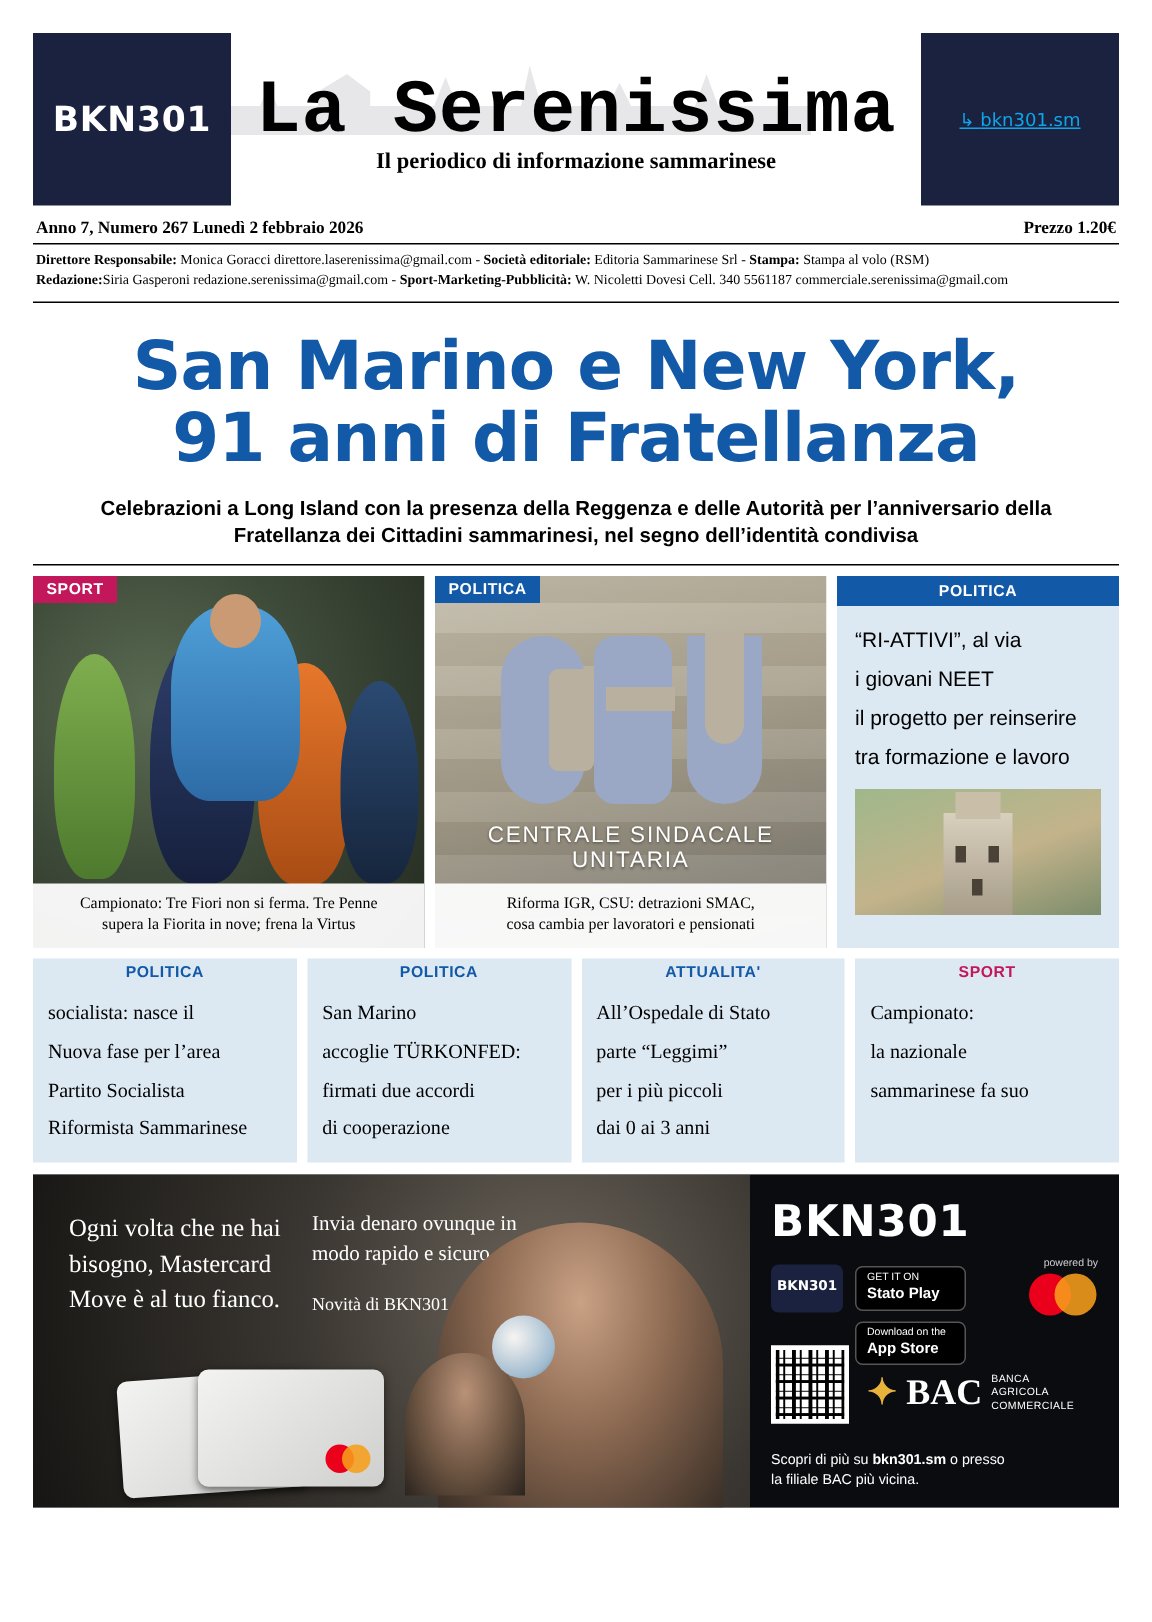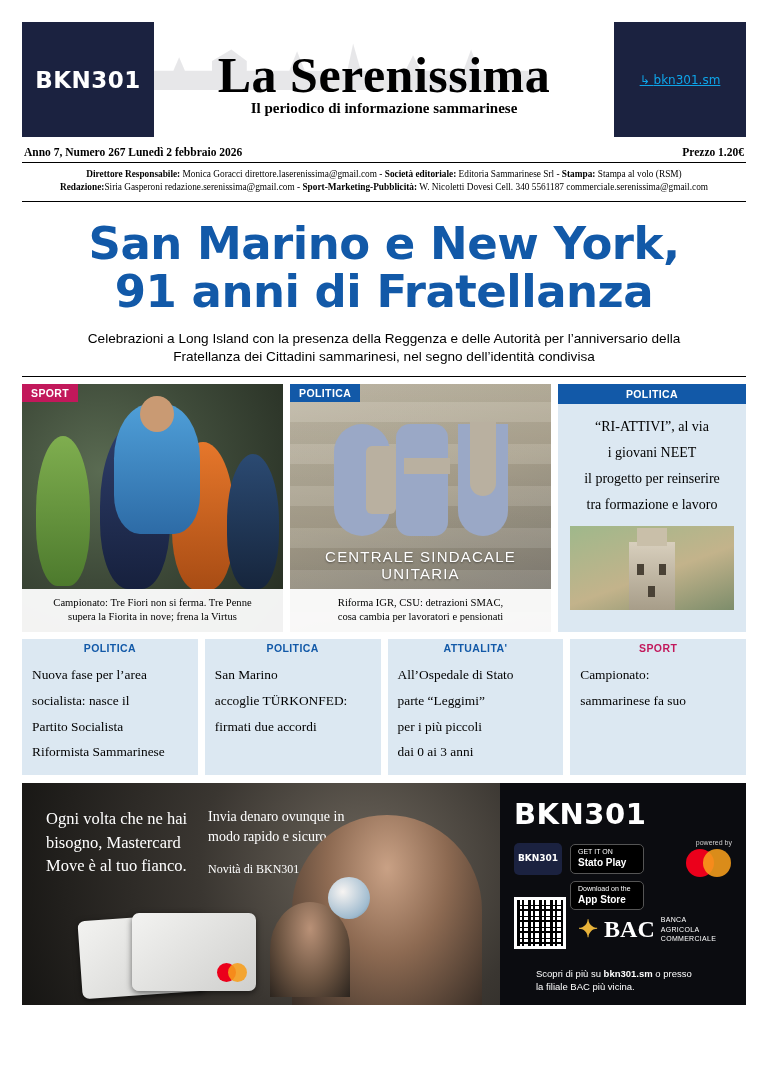--- a/index.html
+++ b/index.html
@@ -46,21 +46,21 @@
     padding-top: 28px;
     overflow: hidden;
   }
   .title-block .skyline {
     position: absolute;
     top: 10px; left: 0; right: 0;
     height: 58px;
     opacity: 0.10;
   }
   .paper-title {
-    font-family: Liberation Serif, serif;
+    font-family: Liberation Mono, monospace;
     font-size: 50px;
     font-weight: bold;
     letter-spacing: 0.5px;
     line-height: 1;
     position: relative;
     z-index: 2;
   }
   .paper-sub {
     font-family: "Liberation Serif", serif;
     font-size: 15px;
@@ -93,42 +93,41 @@
     font-weight: bold;
     font-size: 11.5px;
     padding: 9px 2px 4px 2px;
     border-bottom: 1.6px solid #000;
   }
 
   
   .colophon {
     border-bottom: 1.6px solid #000;
     padding: 5px 2px 6px 2px;
-    text-align: center;
     font-size: 9.3px;
     line-height: 1.45;
     font-family: "Liberation Serif", serif;
   }
   .colophon b { font-weight: bold; }
 
   
   .headline {
     text-align: center;
     color: #1259a8;
     font-family: "DejaVu Sans", sans-serif;
     font-weight: bold;
     font-size: 45px;
     line-height: 1.07;
     letter-spacing: -0.5px;
     padding: 18px 8px 10px 8px;
   }
   .subhead {
     text-align: center;
     font-family: "Liberation Sans", sans-serif;
-    font-weight: normal;
+    font-weight: bold;
     font-size: 13.6px;
     line-height: 1.32;
     padding: 4px 14px 10px 14px;
     border-bottom: 1.6px solid #000;
   }
 
   
   .mid-grid {
     display: flex;
     gap: 7px;
@@ -238,24 +237,23 @@
     left: 0; right: 0; top: 164px;
     text-align: center;
     color: #ffffff;
     font-family: "Liberation Sans", sans-serif;
     font-size: 15px;
     letter-spacing: 1.2px;
     text-shadow: 0 1px 2px rgba(0,0,0,0.45);
   }
   .riattivi-body {
     padding: 10px 12px 0 12px;
-    font-family: Liberation Serif, serif;
+    font-family: Liberation Sans, sans-serif;
     font-size: 14px;
     line-height: 1.85;
-    text-align: center;
   }
   .riattivi-body div { white-space: nowrap; }
   .riattivi-photo {
     margin: 8px 12px 10px 12px;
     height: 84px;
     background: linear-gradient(160deg,#9fb88b 0%, #c3b38b 55%, #7d8d6b 100%);
     position: relative;
     overflow: hidden;
   }
   .tower {
@@ -425,21 +423,21 @@
     color: #ffffff;
   }
   .bac-mark .leaf { color: #e8b33a; }
   .bac-sub {
     font-family: "Liberation Sans", sans-serif; font-size: 7px; line-height: 1.3;
     color: #fff; letter-spacing: 0.3px;
   }
   .ad-foot {
     position: absolute; left: 14px; right: 14px; bottom: 12px;
     font-family: "Liberation Sans", sans-serif; font-size: 9.5px;
-    line-height: 1.4; color: #fff; margin-left: 22px;
+    line-height: 1.4; color: #fff;
   }
   .ad-foot b { font-weight: bold; }
 </style>
 </head>
 <body>
 
 <div class="page">
 
   <div class="masthead">
     <div class="logo-box">
@@ -531,50 +529,52 @@
         </div>
       </div>
     </div>
   </div>
 
   <div class="quad">
 
     <div class="qcol">
       <div class="qtag politica">POLITICA</div>
       <div class="qtext">
+        <div>socialista: nasce il</div>
         <div>Nuova fase per l’area</div>
-        <div>socialista: nasce il</div>
         <div>Partito Socialista</div>
         <div>Riformista Sammarinese</div>
       </div>
     </div>
 
     <div class="qcol">
       <div class="qtag politica">POLITICA</div>
       <div class="qtext">
         <div>San Marino</div>
         <div>accoglie TÜRKONFED:</div>
         <div>firmati due accordi</div>
+        <div>di cooperazione</div>
       </div>
     </div>
 
     <div class="qcol">
       <div class="qtag attualita">ATTUALITA'</div>
       <div class="qtext">
         <div>All’Ospedale di Stato</div>
         <div>parte “Leggimi”</div>
         <div>per i più piccoli</div>
         <div>dai 0 ai 3 anni</div>
       </div>
     </div>
 
     <div class="qcol">
       <div class="qtag sport">SPORT</div>
       <div class="qtext">
         <div>Campionato:</div>
+        <div>la nazionale</div>
         <div>sammarinese fa suo</div>
       </div>
     </div>
   </div>
 
   <div class="ad">
     <div class="ad-left">
       <div class="ad-copy">Ogni volta che ne hai bisogno, Mastercard Move è al tuo fianco.</div>
       <div class="ad-copy2">
         <span>Invia denaro ovunque in modo rapido e sicuro.</span>

